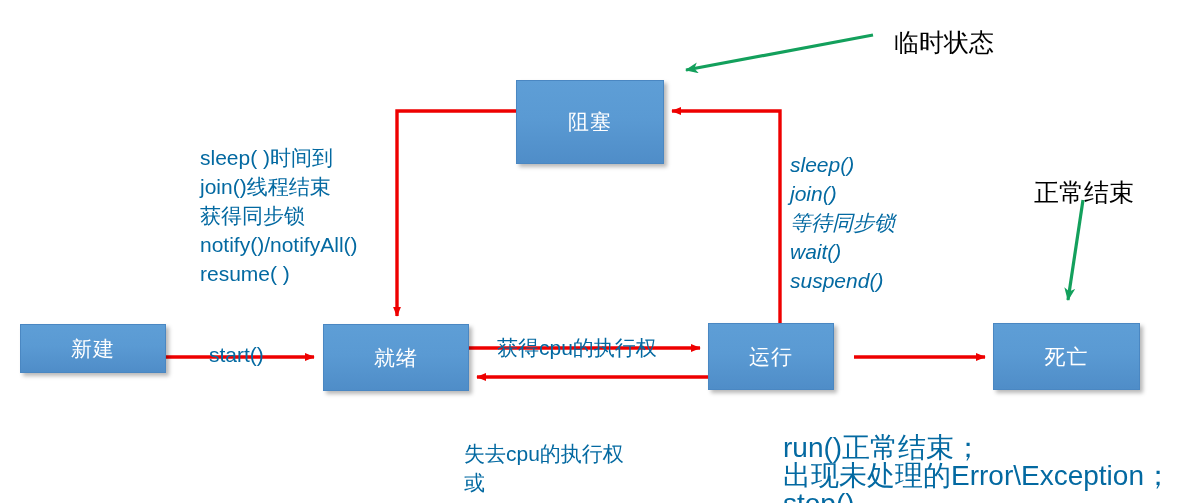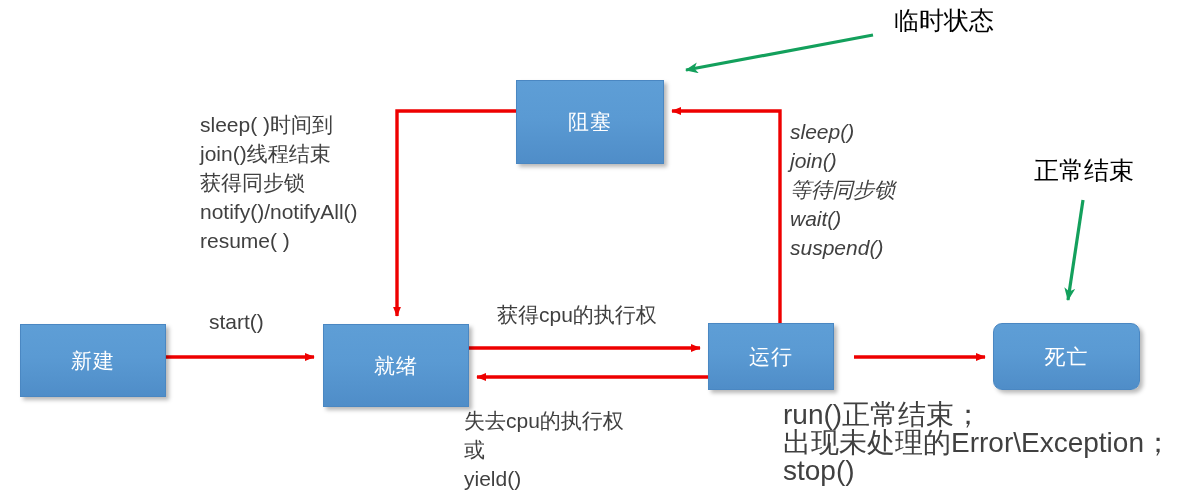--- a/index.html
+++ b/index.html
@@ -37,40 +37,42 @@
     color: #ffffff;
     font-size: 21px;
     letter-spacing: 1px;
     box-shadow: 3px 3px 4px rgba(0,0,0,0.28);
     z-index: 3;
   }
   .label {
     position: absolute;
     font-size: 21px;
     line-height: 29px;
-    color: #404040;
+    color: #0369a1;
     white-space: pre;
     z-index: 4;
+    margin-top: 33px;
   }
   .label.small {
     font-size: 28px;
     line-height: 28px;
   }
   .annot {
     position: absolute;
     font-size: 25px;
     line-height: 30px;
     color: #000000;
     white-space: pre;
     z-index: 4;
+    margin-top: 22px;
   }
-  #node-new      { left: 20px;  top: 324px; width: 146px; height: 73px; }
-  #node-ready    { left: 323px; top: 324px; width: 146px; height: 83px; }
+  #node-new      { left: 20px;  top: 324px; width: 146px; height: 49px; }
+  #node-ready    { left: 323px; top: 324px; width: 146px; height: 67px; }
   #node-running  { left: 708px; top: 323px; width: 126px; height: 67px; }
-  #node-dead     { left: 993px; top: 323px; width: 147px; height: 67px; border-radius: 9px; }
+  #node-dead     { left: 993px; top: 323px; width: 147px; height: 67px; }
   #node-blocked  { left: 516px; top: 80px;  width: 148px; height: 84px; }
 
   #lbl-start        { left: 209px; top: 307px; }
   #lbl-get-cpu      { left: 497px; top: 300px; }
   #lbl-left-block   { left: 200px; top: 110px; }
   #lbl-right-block  { left: 790px; top: 117px; font-style: italic; }
   #lbl-lose-cpu     { left: 464px; top: 406px; }
   #lbl-run-end      { left: 783px; top: 401px; }
   #annot-temp       { left: 894px; top: 5px; }
   #annot-final      { left: 1034px; top: 155px; }

